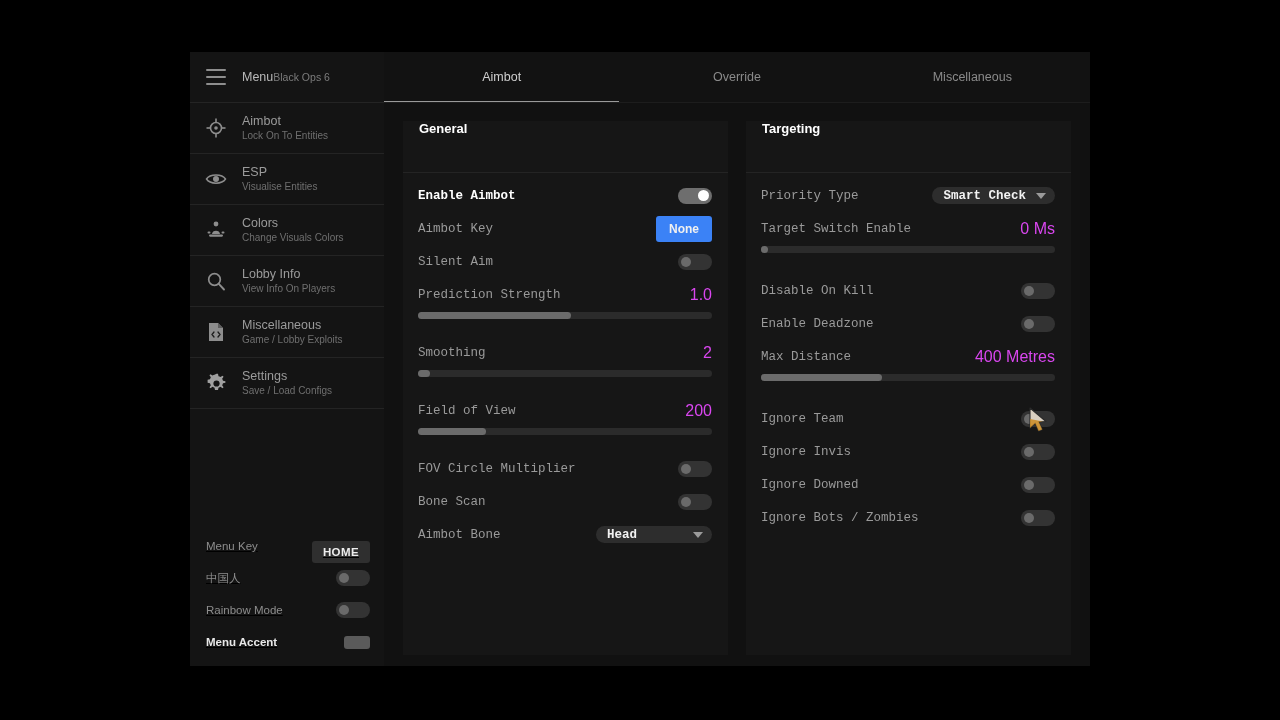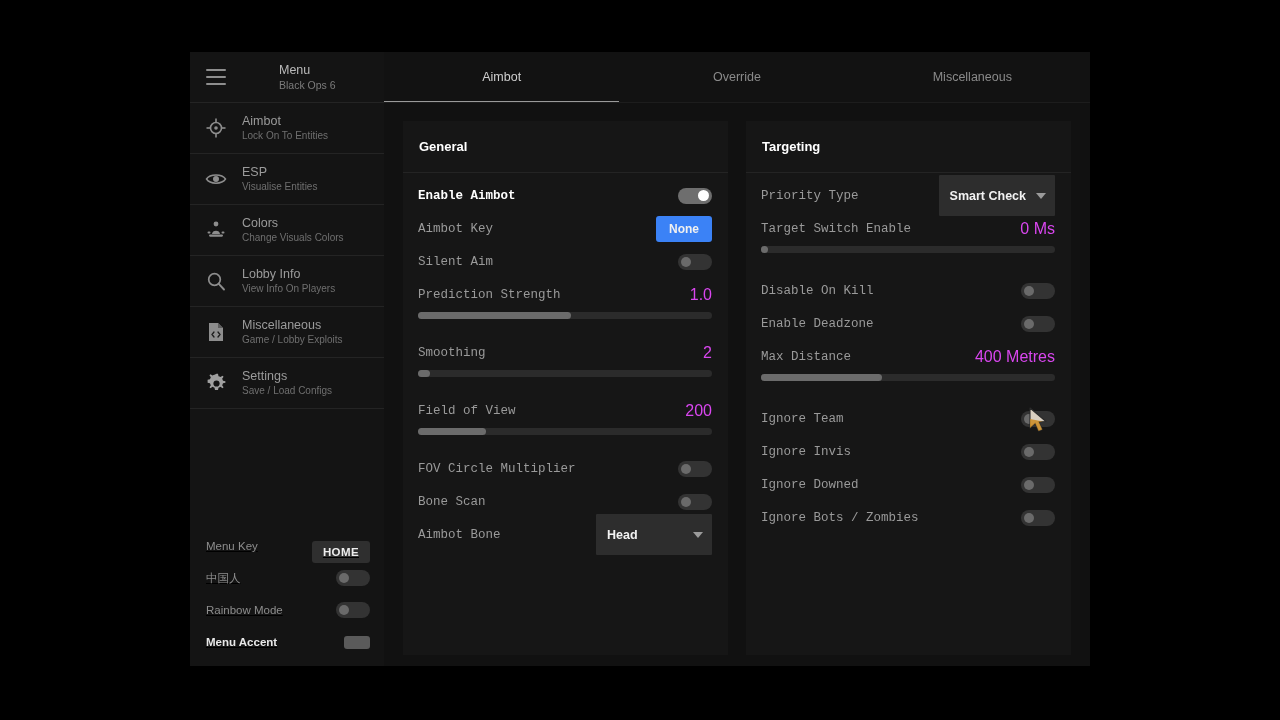--- a/index.html
+++ b/index.html
@@ -43,21 +43,21 @@
     border-bottom: 1px solid #242424;
   }
   .hamburger {
     width: 20px; height: 16px;
     margin-left: 6px; margin-right: 16px;
     display: flex; flex-direction: column; justify-content: space-between;
   }
   .hamburger span {
     display:block; height: 2px; background: #8e8e8e; border-radius: 1px;
   }
-  .sh-text { display: flex; flex-direction: column; justify-content: flex-end; margin-left: 37px; }
+  .sh-text { display: flex; flex-direction: row; justify-content: flex-end; }
   .sh-title { font-size: 12.5px; color: #b9b9b9; line-height: 15px; }
   .sh-sub { font-size: 10.5px; color: #7c7c7c; line-height: 14px; }
 
   .nav-item {
     height: 51px;
     display: flex;
     align-items: center;
     padding-left: 10px;
     box-sizing: border-box;
     border-bottom: 1px solid #242424;
@@ -185,21 +185,21 @@
     background: #161616;
     display: flex;
     flex-direction: column;
     align-self: flex-start;
     max-height: 534px;
     min-height: 534px;
   }
   .panel-head {
     height: 52px;
     display: flex;
-    align-items: center;
+    align-items: flex-start;
     padding-left: 16px;
     border-bottom: 1px solid #242424;
     box-sizing: border-box;
     flex: 0 0 52px;
   }
   .panel-title {
     font-size: 13px;
     color: #ffffff;
     font-weight: bold;
   }
@@ -223,28 +223,29 @@
     background: #3b82f6;
     color: #f0f0f0;
     font-size: 12px;
     font-weight: bold;
     padding: 6px 13px;
     border-radius: 3px;
   }
 
   .dropdown {
     background: #2d2d2d;
-    border-radius: 1px;
-    height: 41px;
+    border-radius: 10px;
+    height: 17px;
     display: flex;
     align-items: center;
     justify-content: space-between;
     padding: 0 9px 0 11px;
     min-width: 116px;
     box-sizing: border-box;
+    font-family: Liberation Mono, monospace;
   }
   .dropdown-value { font-size: 12.5px; color: #f2f2f2; font-weight: bold; }
   .caret {
     width: 0; height: 0;
     border-left: 5px solid transparent;
     border-right: 5px solid transparent;
     border-top: 6px solid #9b9b9b;
     margin-left: 10px;
   }
 

